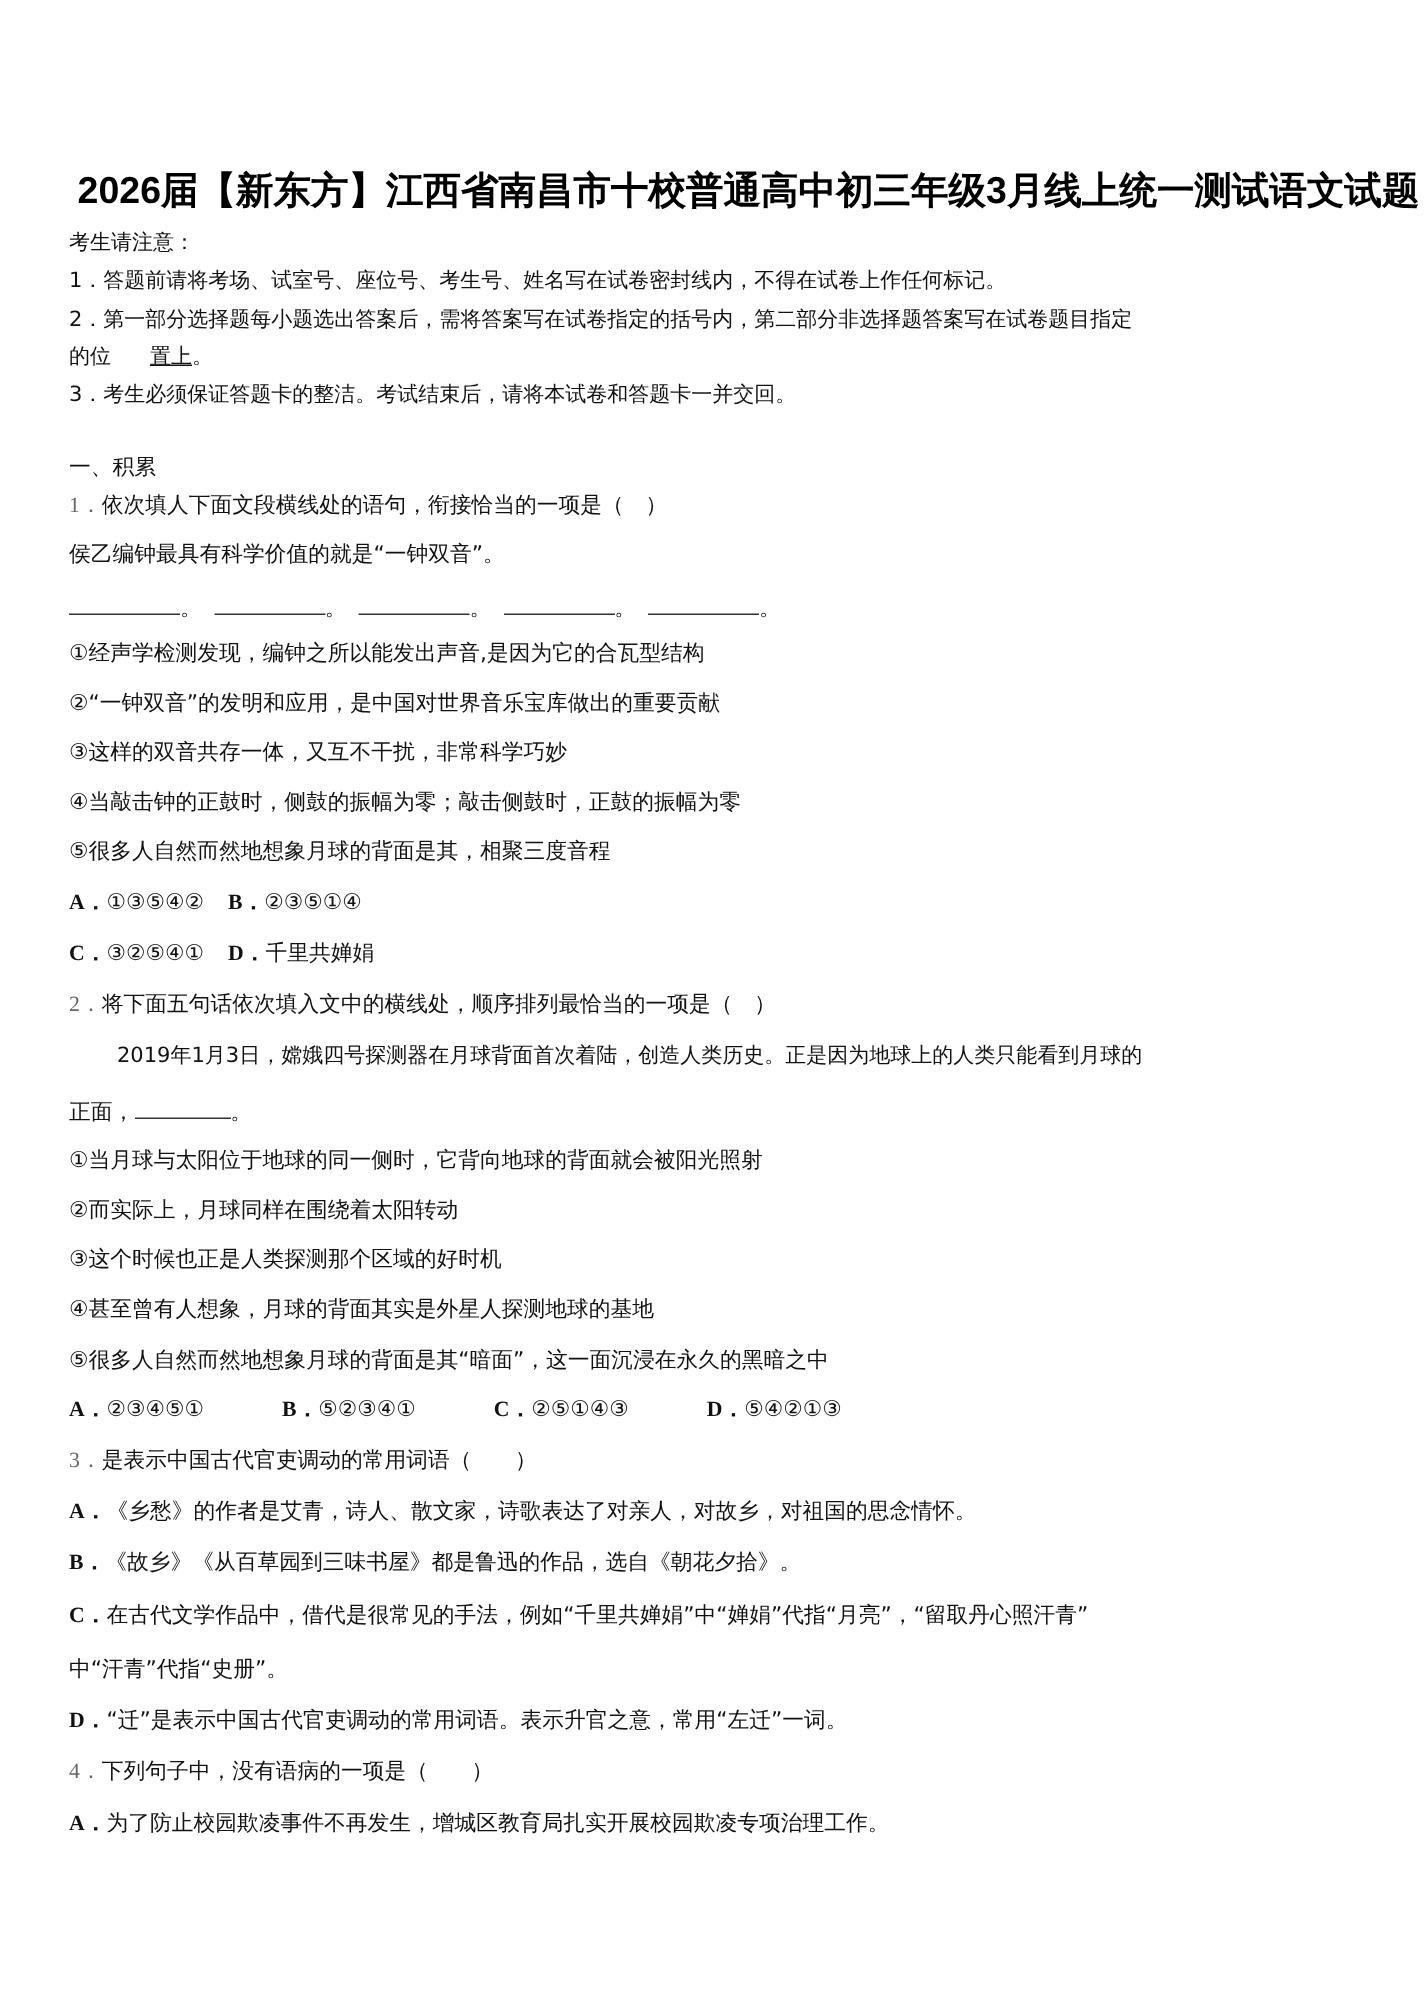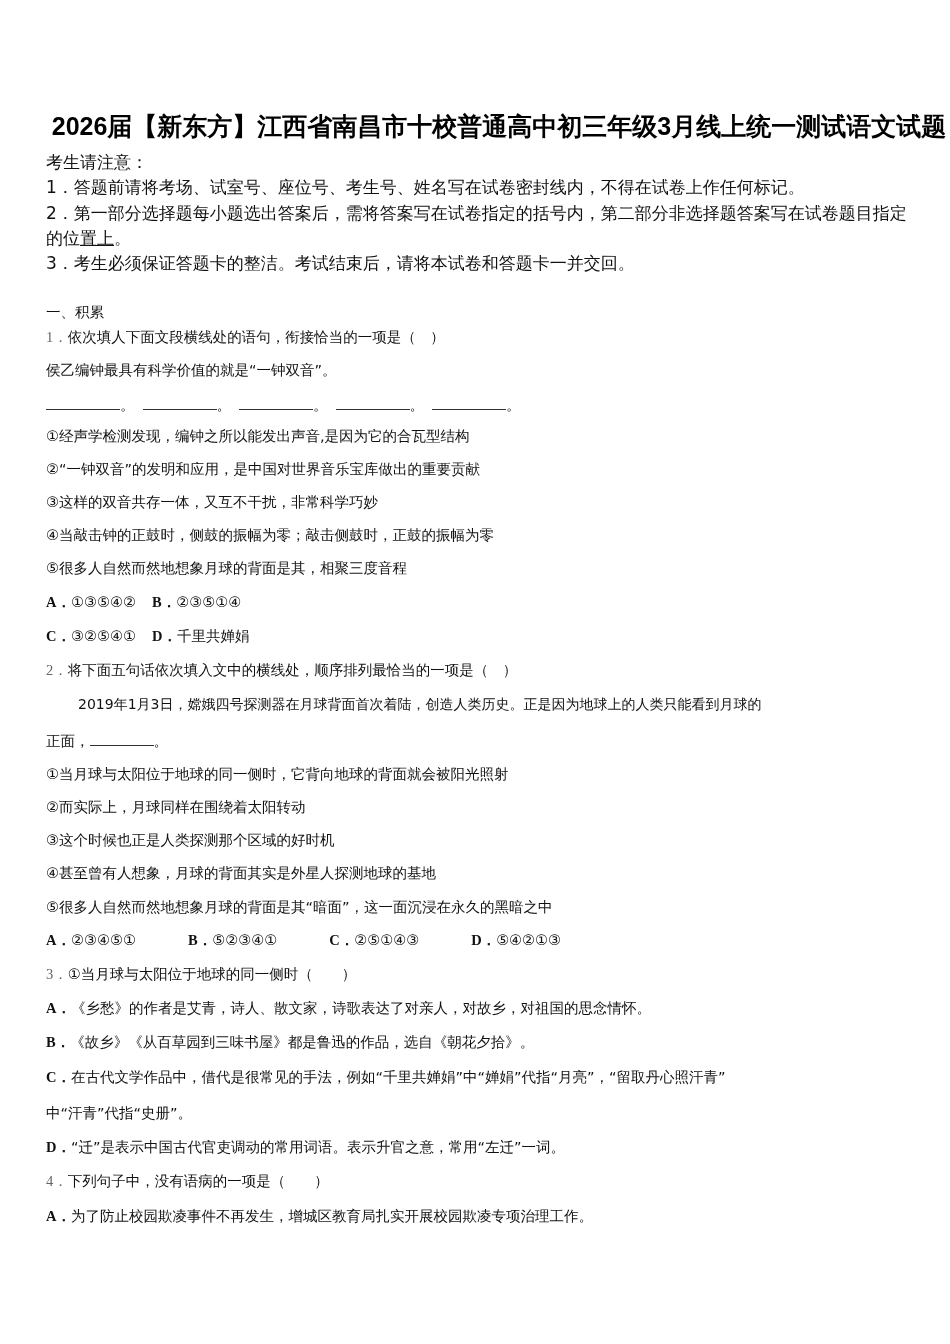--- a/index.html
+++ b/index.html
@@ -11,25 +11,25 @@
   .page { position: absolute; left: 0; top: 0; width: 950px; height: 1344px; }
   .title {
     position: absolute; left: 0; top: 110px; width: 950px; text-align: center;
     font-family: "Liberation Sans", "DejaVu Sans", sans-serif;
     font-weight: bold; font-size: 25px; letter-spacing: 0px; color: #000; padding-left: 24px;
   }
   .line {
     position: absolute; left: 46px; font-size: 14.5px; line-height: 20px;
     white-space: nowrap; color: #111;
   }
-  .notice { font-size: 17px; }
+  .notice { font-size: 14px; }
   .qnum { color: #666; font-family: "Liberation Serif", "DejaVu Serif", serif; }
   .opt-letter { font-family: "Liberation Serif", "DejaVu Serif", serif; font-weight: bold; }
   .blank { display: inline-block; border-bottom: 1px solid #333; height: 14px; vertical-align: baseline; }
-  .ul { text-decoration: underline; }
+  .ul { text-decoration: underline; margin-left: 26px; }
   .gap { display: inline-block; }
 </style>
 </head>
 <body>
 
 <div class="page">
 
   <div class="title">2026届【新东方】江西省南昌市十校普通高中初三年级3月线上统一测试语文试题</div>
 
   <div class="line notice" style="top:152px">考生请注意：</div>
@@ -73,21 +73,21 @@
   <div class="line" style="top:797px">②而实际上，月球同样在围绕着太阳转动</div>
   <div class="line" style="top:830px">③这个时候也正是人类探测那个区域的好时机</div>
   <div class="line" style="top:863px">④甚至曾有人想象，月球的背面其实是外星人探测地球的基地</div>
   <div class="line" style="top:897px">⑤很多人自然而然地想象月球的背面是其“暗面”，这一面沉浸在永久的黑暗之中</div>
 
   <div class="line" style="top:930px">
     <span><span class="opt-letter">A．</span><span>②③④⑤①</span></span><span class="gap" style="width:52px"></span><span><span class="opt-letter">B．</span><span>⑤②③④①</span></span><span class="gap" style="width:52px"></span><span><span class="opt-letter">C．</span><span>②⑤①④③</span></span><span class="gap" style="width:52px"></span><span><span class="opt-letter">D．</span><span>⑤④②①③</span></span>
   </div>
 
   <div class="line" style="top:964px">
-    <span class="qnum">3．</span><span>①当月球与太阳位于地球的同一侧时（　　）</span>
+    <span class="qnum">3．</span><span>是表示中国古代官吏调动的常用词语（　　）</span>
   </div>
   <div class="line" style="top:998px">
     <span class="opt-letter">A．</span><span>《乡愁》的作者是艾青，诗人、散文家，诗歌表达了对亲人，对故乡，对祖国的思念情怀。</span>
   </div>
   <div class="line" style="top:1067px">
     <span class="opt-letter">C．</span><span>在古代文学作品中，借代是很常见的手法，例如“千里共婵娟”中“婵娟”代指“月亮”，“留取丹心照汗青”</span>
   </div>
   <div class="line" style="top:1032px">
     <span class="opt-letter">B．</span><span>《故乡》《从百草园到三味书屋》都是鲁迅的作品，选自《朝花夕拾》。</span>
   </div>

